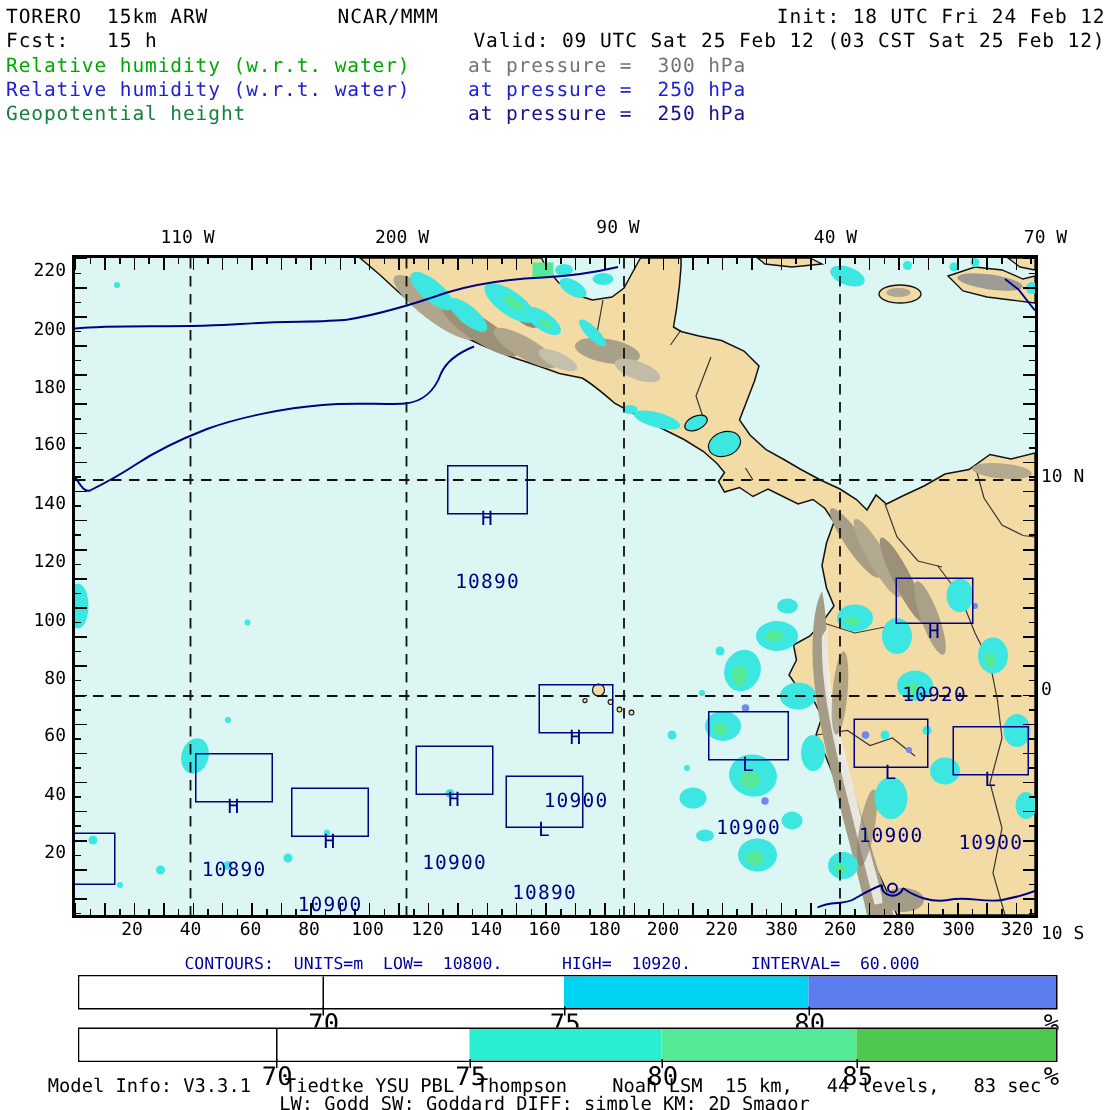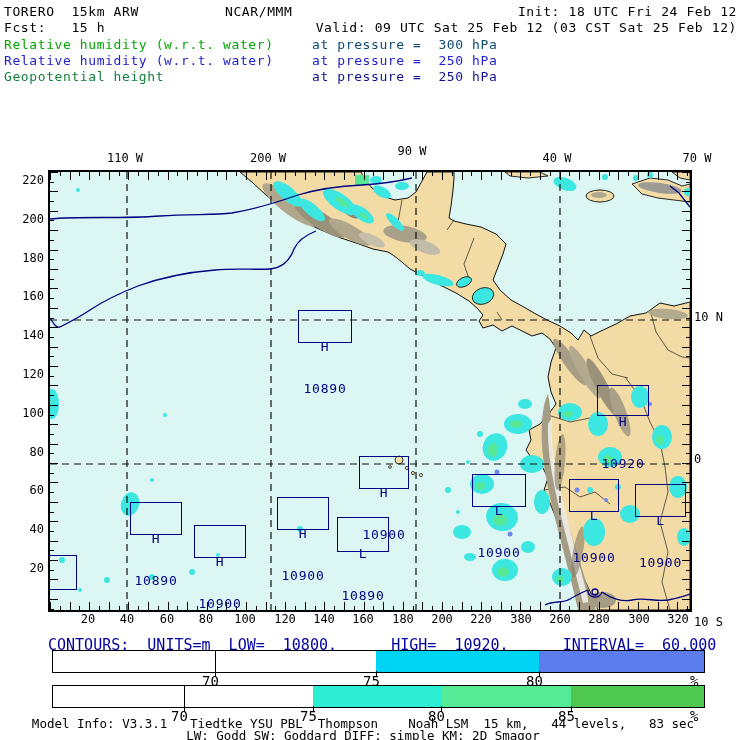--- a/index.html
+++ b/index.html
@@ -15,34 +15,34 @@
   .tminor-h{left:0;width:100%;height:4px;background:repeating-linear-gradient(90deg,#000 0 1px,transparent 1px 9.8px)}
   .tmajor-h{left:0;width:100%;height:8px;background:repeating-linear-gradient(90deg,#000 0 1px,transparent 1px 19.6px)}
   .tminor-v{top:0;height:100%;width:4px;background:repeating-linear-gradient(180deg,#000 0 1px,transparent 1px 9.7px)}
   .tmajor-v{top:0;height:100%;width:8px;background:repeating-linear-gradient(180deg,#000 0 1px,transparent 1px 19.4px)}
   .hl{position:absolute;border:1px solid #000082;color:#000082;font-size:13px;
       letter-spacing:.8px;text-align:center;line-height:14px;padding-top:1px;white-space:pre}
   .cbar{position:absolute;left:52px;width:651px;height:21px;border:1px solid #000;background:#fff}
   .seg{position:absolute;top:0;height:100%}
   .cdiv{position:absolute;top:0;width:1px;height:100%;background:#000}
   .ctick{position:absolute;top:20px;width:1px;height:6px;background:#000}
-  .clabel{font-size:14px;text-align:left;white-space:pre}
+  .clabel{font-size:17px;text-align:right;white-space:pre}
   .navyline{color:#0000a0}
 </style>
 </head>
 <body>
 
 <div class="abs hdr" style="left:4px;top:4px">TORERO  15km ARW</div>
 <div class="abs hdr" style="left:225px;top:4px">NCAR/MMM</div>
 <div class="abs hdr" style="right:3px;top:4px">Init: 18 UTC Fri 24 Feb 12</div>
 <div class="abs hdr" style="left:4px;top:20px">Fcst:   15 h</div>
 <div class="abs hdr" style="right:3px;top:20px">Valid: 09 UTC Sat 25 Feb 12 (03 CST Sat 25 Feb 12)</div>
 
 <div class="abs hdr" style="left:4px;top:37px;color:#00a800">Relative humidity (w.r.t. water)</div>
-<div class="abs hdr" style="left:312px;top:37px;color:#0c4a6e">at pressure =  300 hPa</div>
+<div class="abs hdr" style="left:312px;top:37px;color:#737373">at pressure =  300 hPa</div>
 <div class="abs hdr" style="left:4px;top:53px;color:#2121cd">Relative humidity (w.r.t. water)</div>
 <div class="abs hdr" style="left:312px;top:53px;color:#2121cd">at pressure =  250 hPa</div>
 <div class="abs hdr" style="left:4px;top:69px;color:#15803d">Geopotential height</div>
 <div class="abs hdr" style="left:312px;top:69px;color:#11118f">at pressure =  250 hPa</div>
 
 <div class="abs axis" style="left:103px;top:151px;width:44px">110 W</div>
 <div class="abs axis" style="left:246px;top:151px;width:44px">200 W</div>
 <div class="abs axis" style="left:390px;top:144px;width:44px">90 W</div>
 <div class="abs axis" style="left:535px;top:151px;width:44px">40 W</div>
 <div class="abs axis" style="left:675px;top:151px;width:44px">70 W</div>
@@ -291,21 +291,21 @@
   <div class="hl" style="left:585px;top:312px;width:49px;height:30px">
     <div>L</div>
     <div>10900</div>
   </div>
   <div class="hl" style="left:-6px;top:383px;width:31px;height:32px">
     <div></div>
     
   </div>
 </div>
 
-<div class="abs navyline pre" style="left:48px;top:636px;width:640px;text-align:center;font-size:15px">CONTOURS:  UNITS=m  LOW=  10800.      HIGH=  10920.      INTERVAL=  60.000</div>
+<div class="abs navyline pre" style="left:48px;top:636px;width:640px;text-align:center;font-size:11px">CONTOURS:  UNITS=m  LOW=  10800.      HIGH=  10920.      INTERVAL=  60.000</div>
 
 <div class="cbar" style="top:650px">
   <div class="seg" style="left:0;width:323px;background:#ffffff"></div>
   <div class="seg" style="left:323px;width:163px;background:#00d4f4"></div>
   <div class="seg" style="left:486px;width:165px;background:#5b7dee"></div>
   <div class="cdiv" style="left:162px"></div>
   <div class="ctick" style="left:162px"></div>
   <div class="ctick" style="left:323px"></div>
   <div class="ctick" style="left:486px"></div>
 </div>

